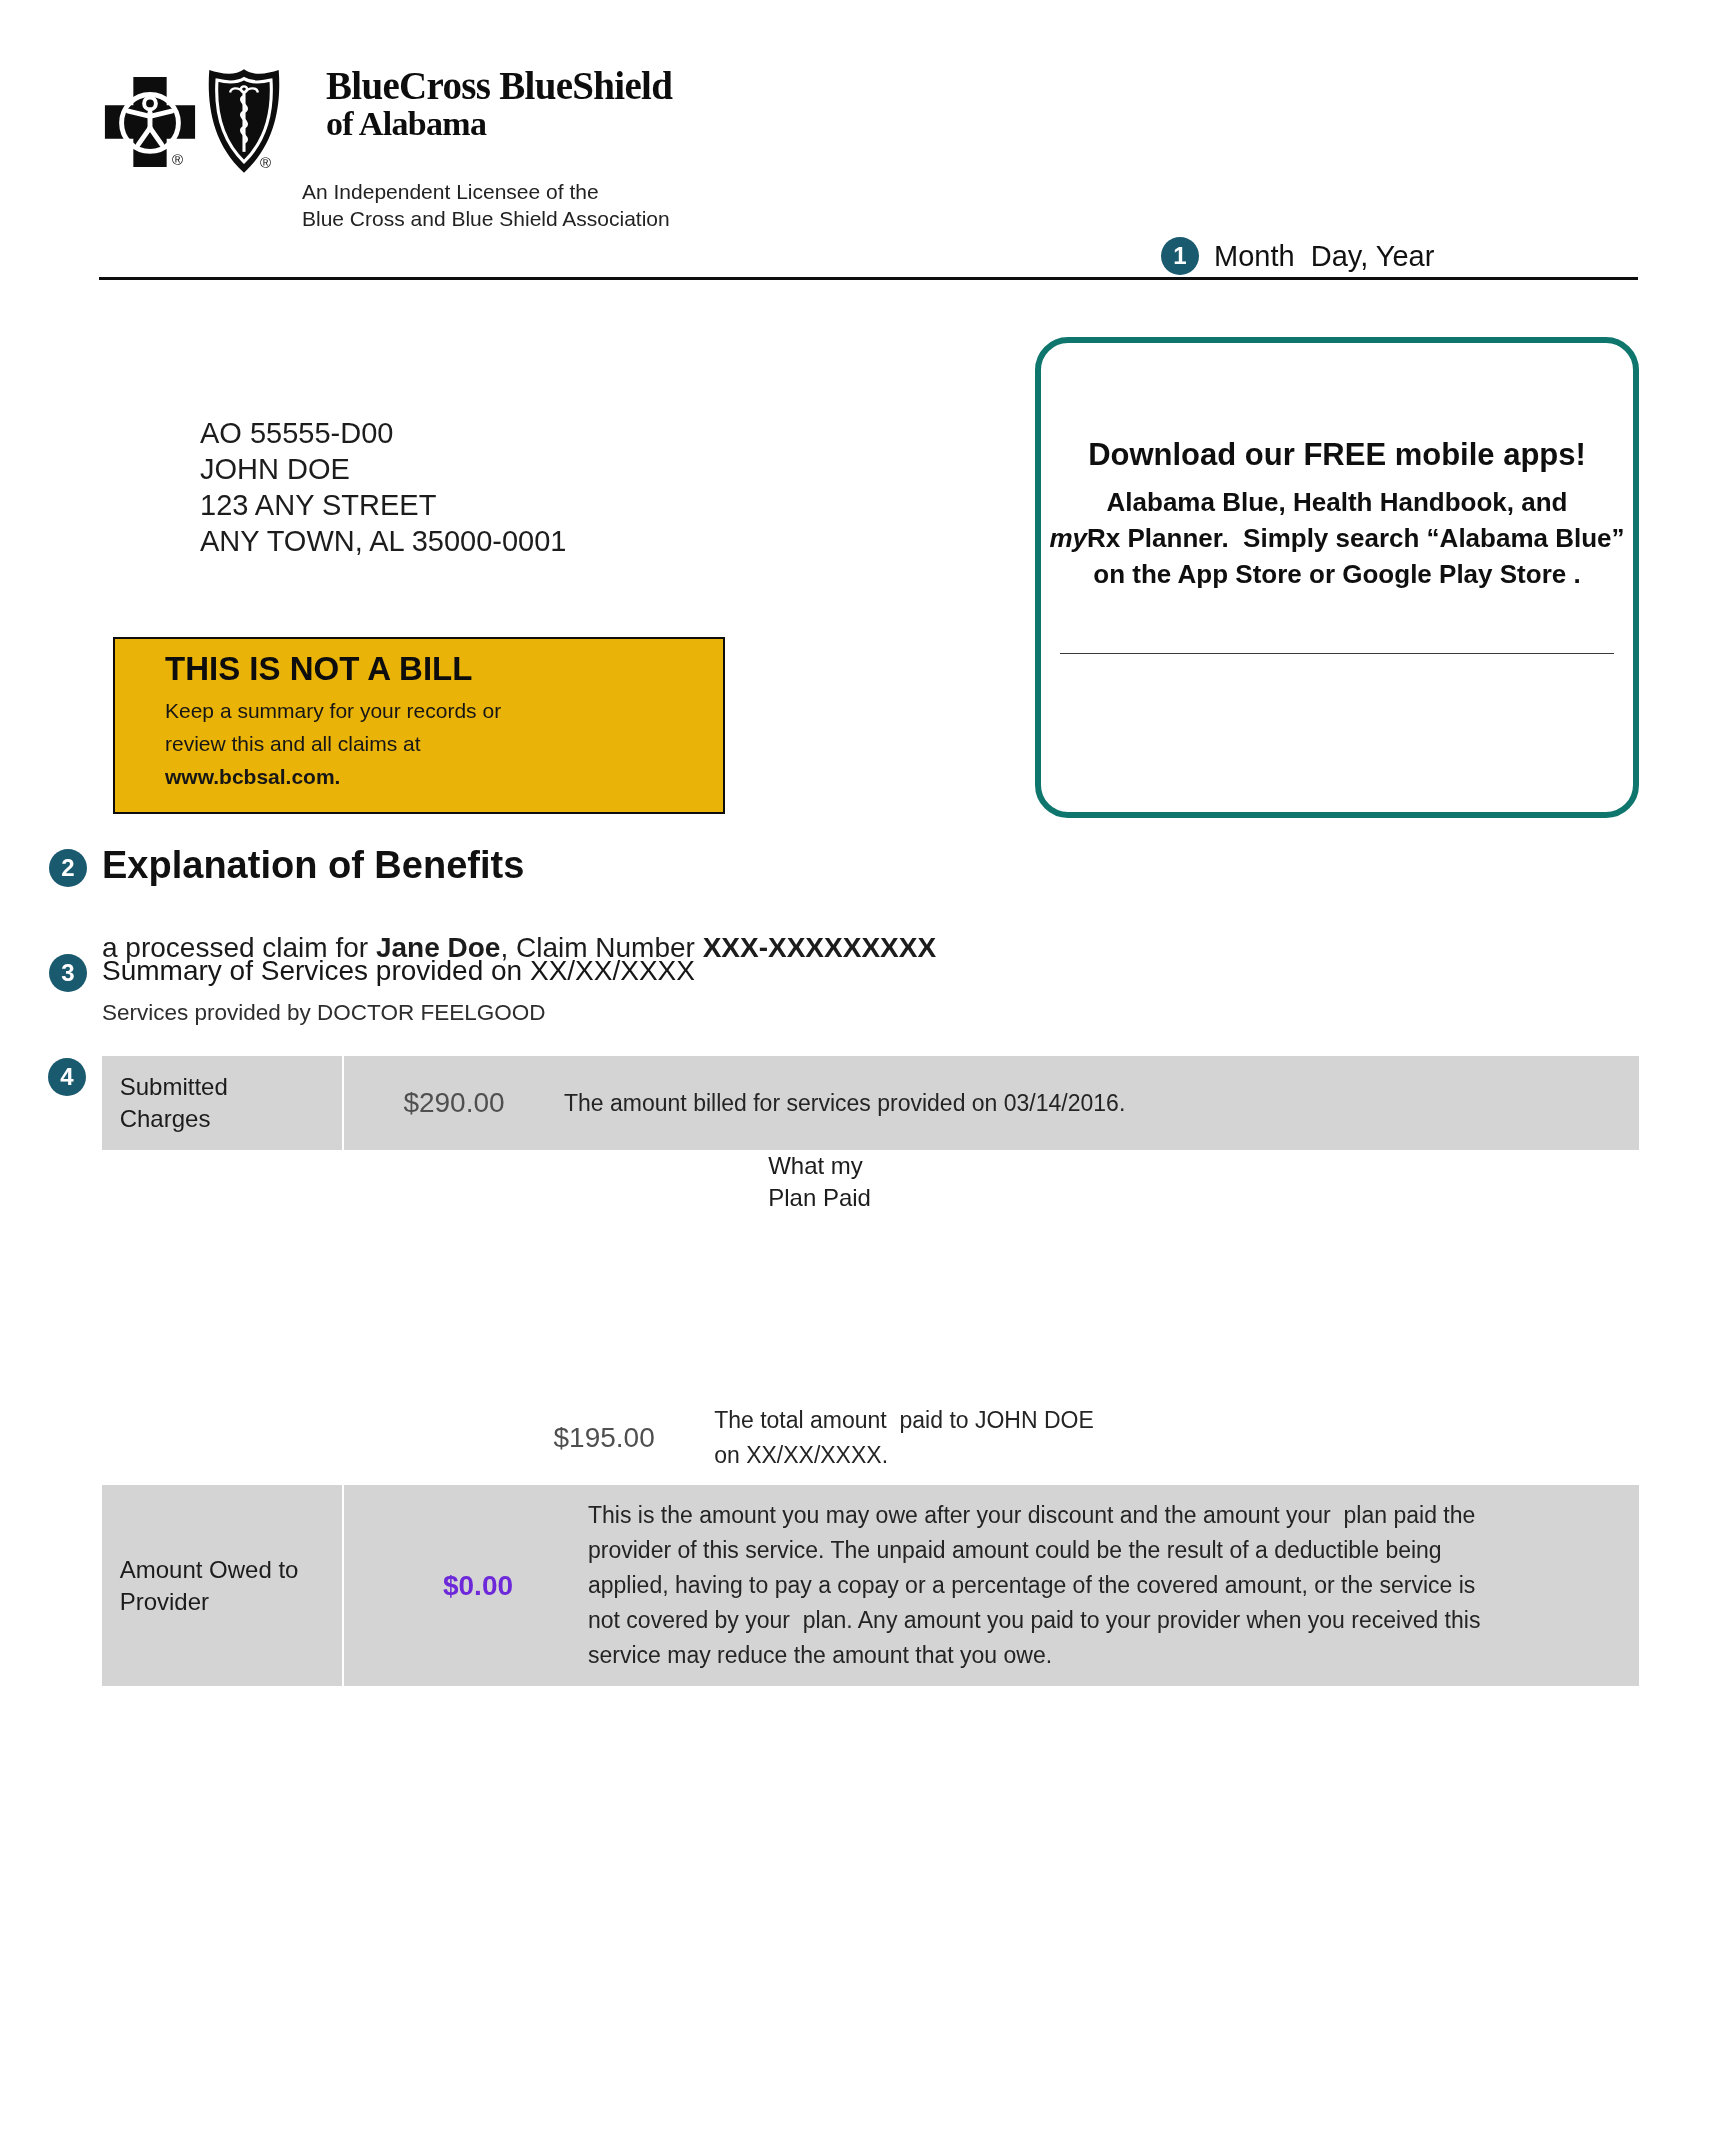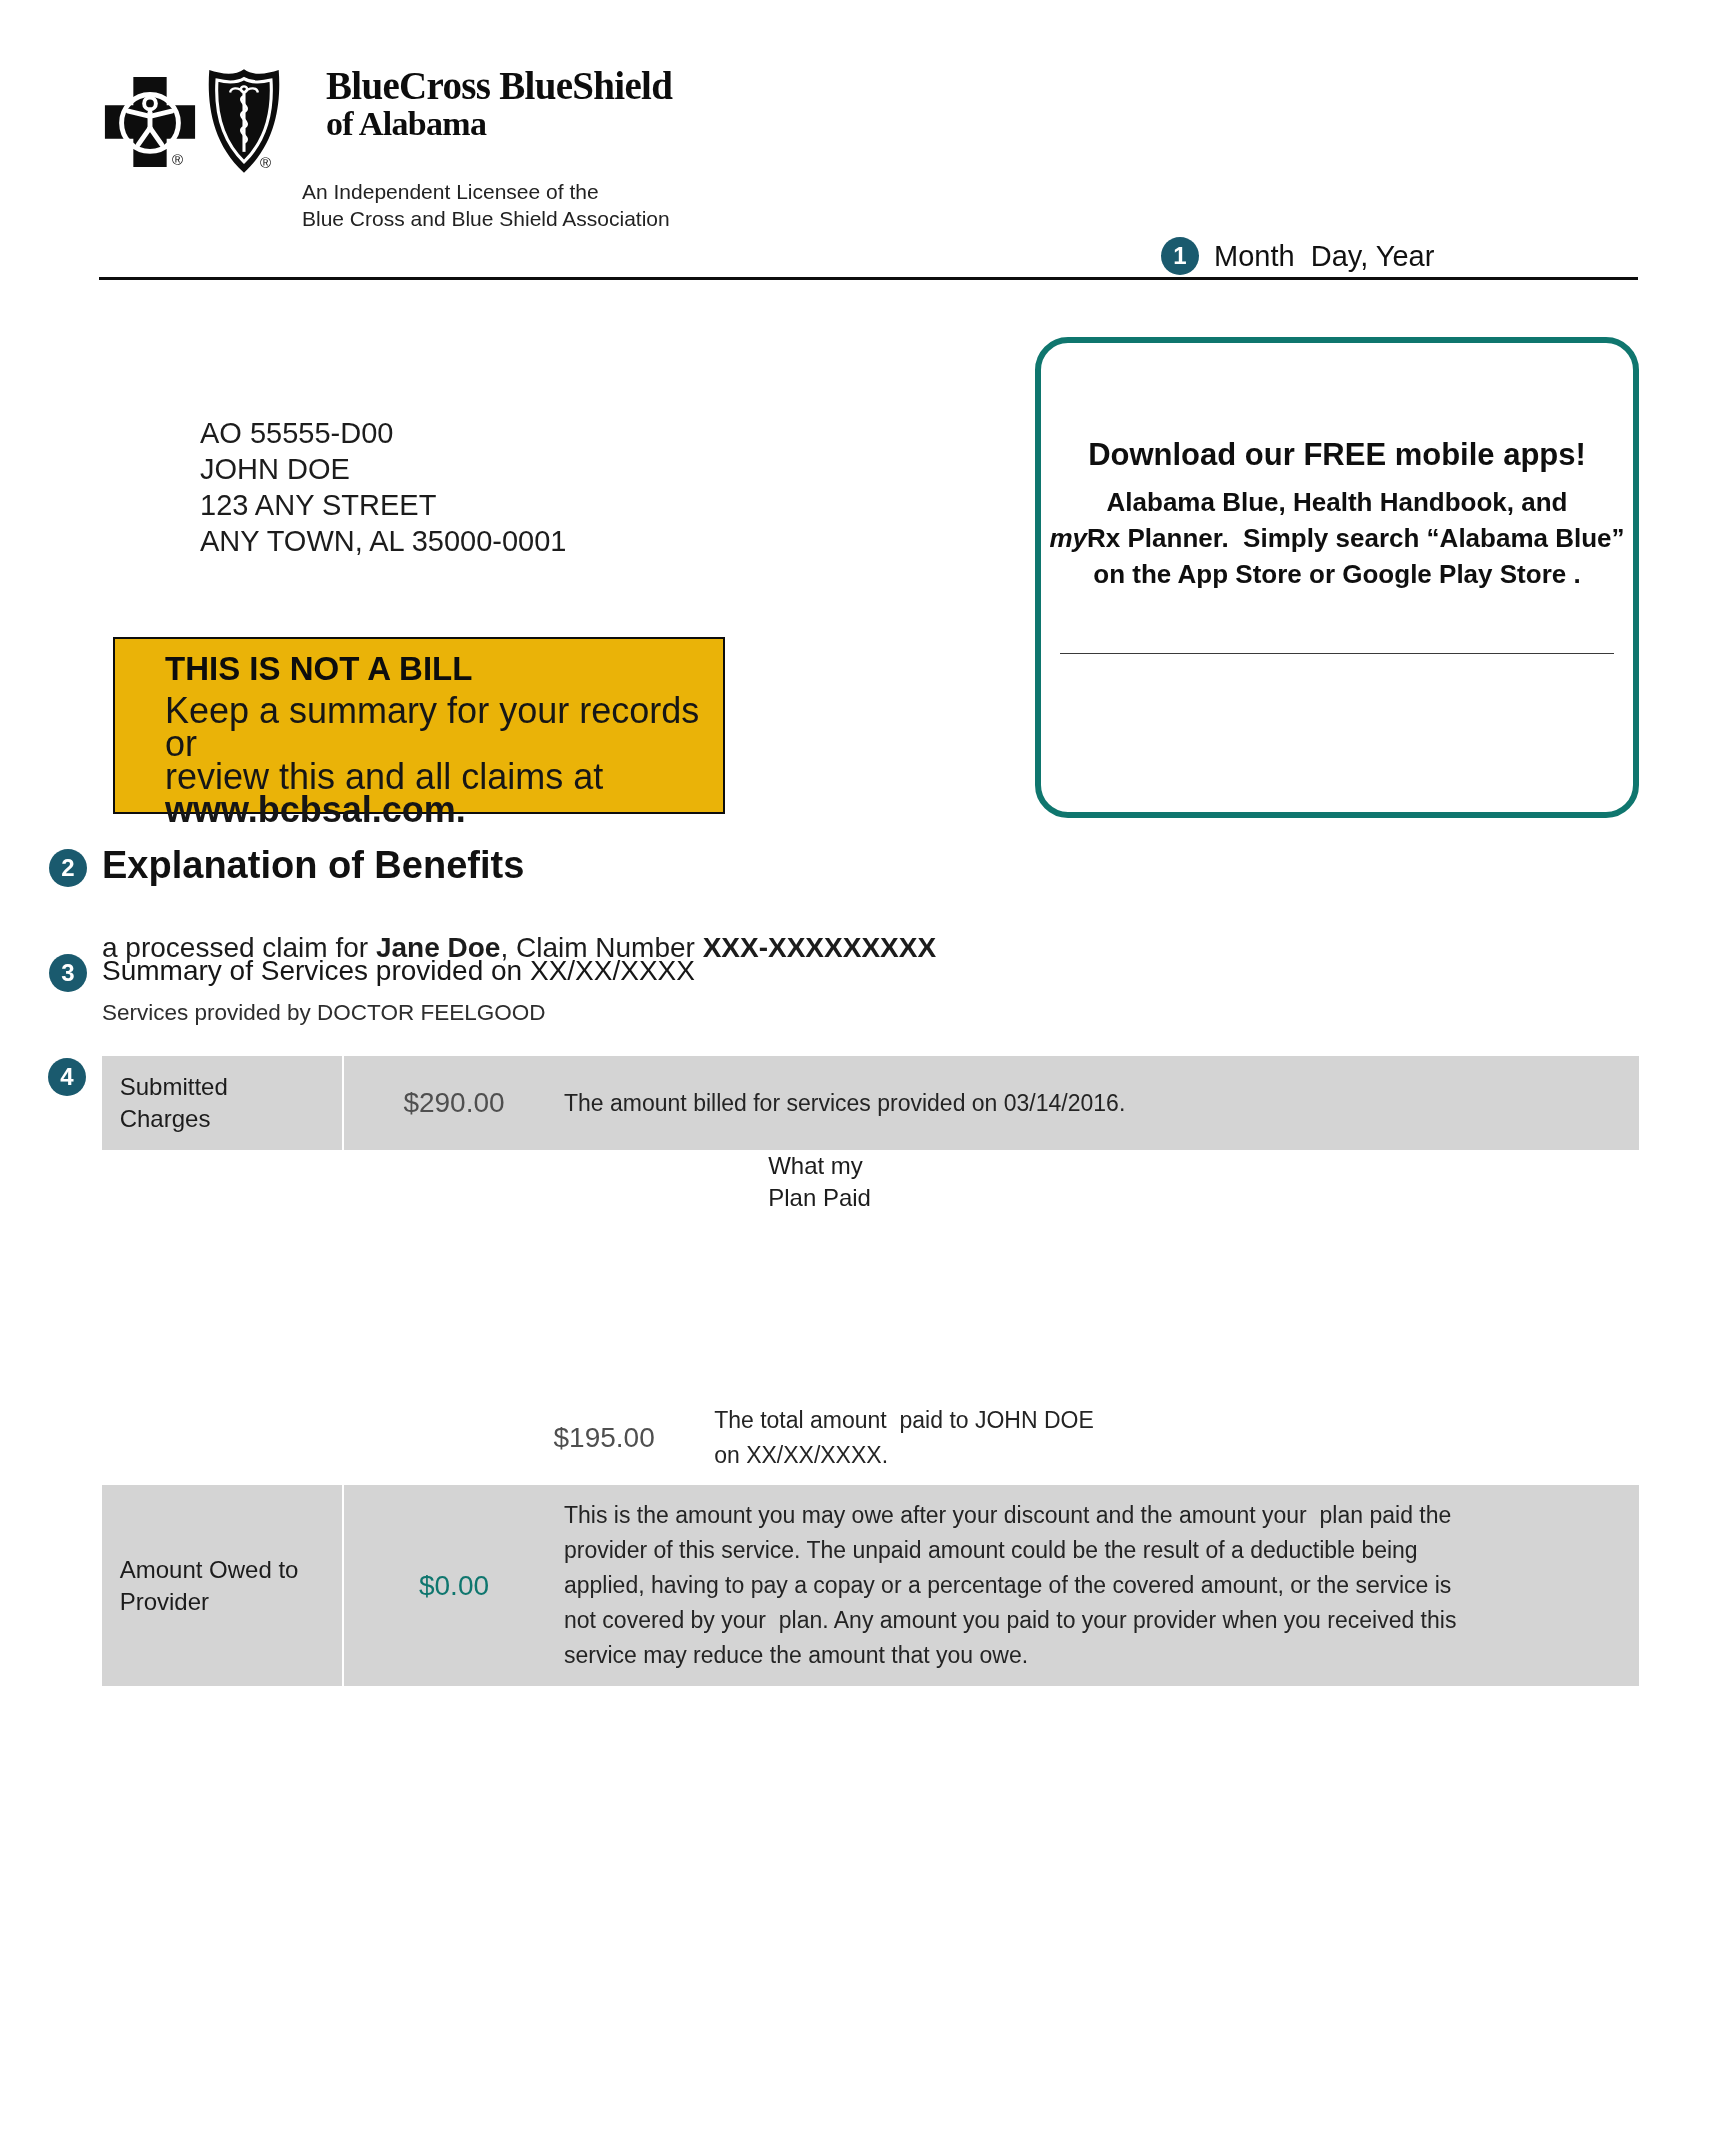--- a/index.html
+++ b/index.html
@@ -80,21 +80,21 @@
     background: #3a3a3a;
   }
 
   
   .nab-box {
     position: absolute; left: 113px; top: 637px; width: 612px; height: 177px;
     border: 2.7px solid #0d0d0d; background: #eab308;
     padding: 11px 13.6px 0 50px;
   }
   .nab-title { font-size: 33px; font-weight: bold; color: #0d0d0d; margin-bottom: 5.5px; }
-  .nab-line { font-size: 36px; line-height: 33px; color: #161616; }
+  .nab-line { font-size: 21px; line-height: 33px; color: #161616; }
   .nab-bold { font-weight: bold; }
 
   
   .eob-title {
     position: absolute; left: 102px; top: 844px;
     font-size: 38px; font-weight: bold; color: #111;
   }
   .eob-subtitle {
     position: absolute; left: 102px; top: 932px;
     font-size: 28px; color: #1c1c1c;
@@ -124,21 +124,21 @@
     align-self: center;
   }
   .cell-rest {
     flex: 1; display: flex; align-items: center;
     border-left: 2px solid #ffffff; min-height: inherit;
   }
   .cell-amount {
     width: 220px; flex: 0 0 220px; text-align: center;
     font-size: 28px; color: #4f4f4f;
   }
-  .cell-amount.bold { color: #0f766e; font-weight: normal; }
+  .cell-amount.bold { color: #6d28d9; font-weight: bold; margin-left: 24px; }
   .cell-desc {
     flex: 1; padding: 9.5px 155px 9.5px 0;
     font-size: 23px; line-height: 35px; color: #242424;
   }
 </style>
 </head>
 <body>
 
 <div class="page">
 

